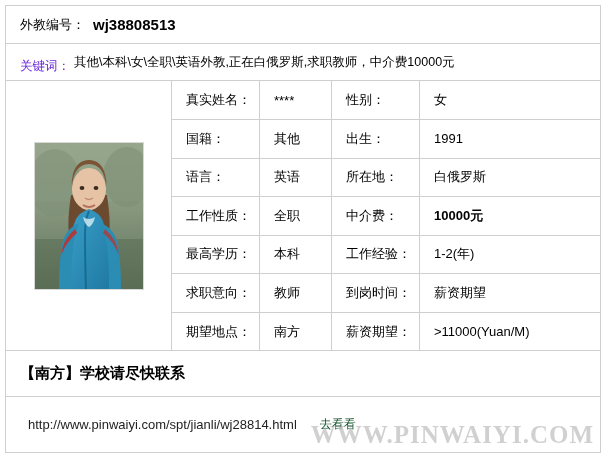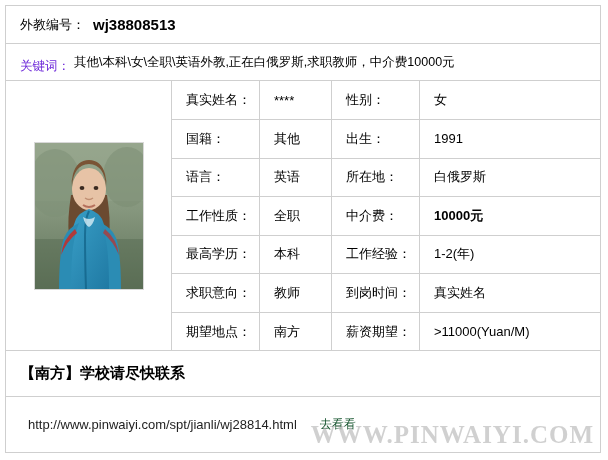--- a/index.html
+++ b/index.html
@@ -249,21 +249,21 @@
         <tr>
           <td class="lbl1">最高学历：</td>
           <td class="val1">本科</td>
           <td class="lbl2">工作经验：</td>
           <td class="val2">1-2(年)</td>
         </tr>
         <tr>
           <td class="lbl1">求职意向：</td>
           <td class="val1">教师</td>
           <td class="lbl2">到岗时间：</td>
-          <td class="val2">真实姓名</td>
+          <td class="val2">薪资期望</td>
         </tr>
         <tr>
           <td class="lbl1">期望地点：</td>
           <td class="val1">南方</td>
           <td class="lbl2">薪资期望：</td>
           <td class="val2">&gt;11000(Yuan/M)</td>
         </tr>
       </tbody>
         </table>
     </div>

